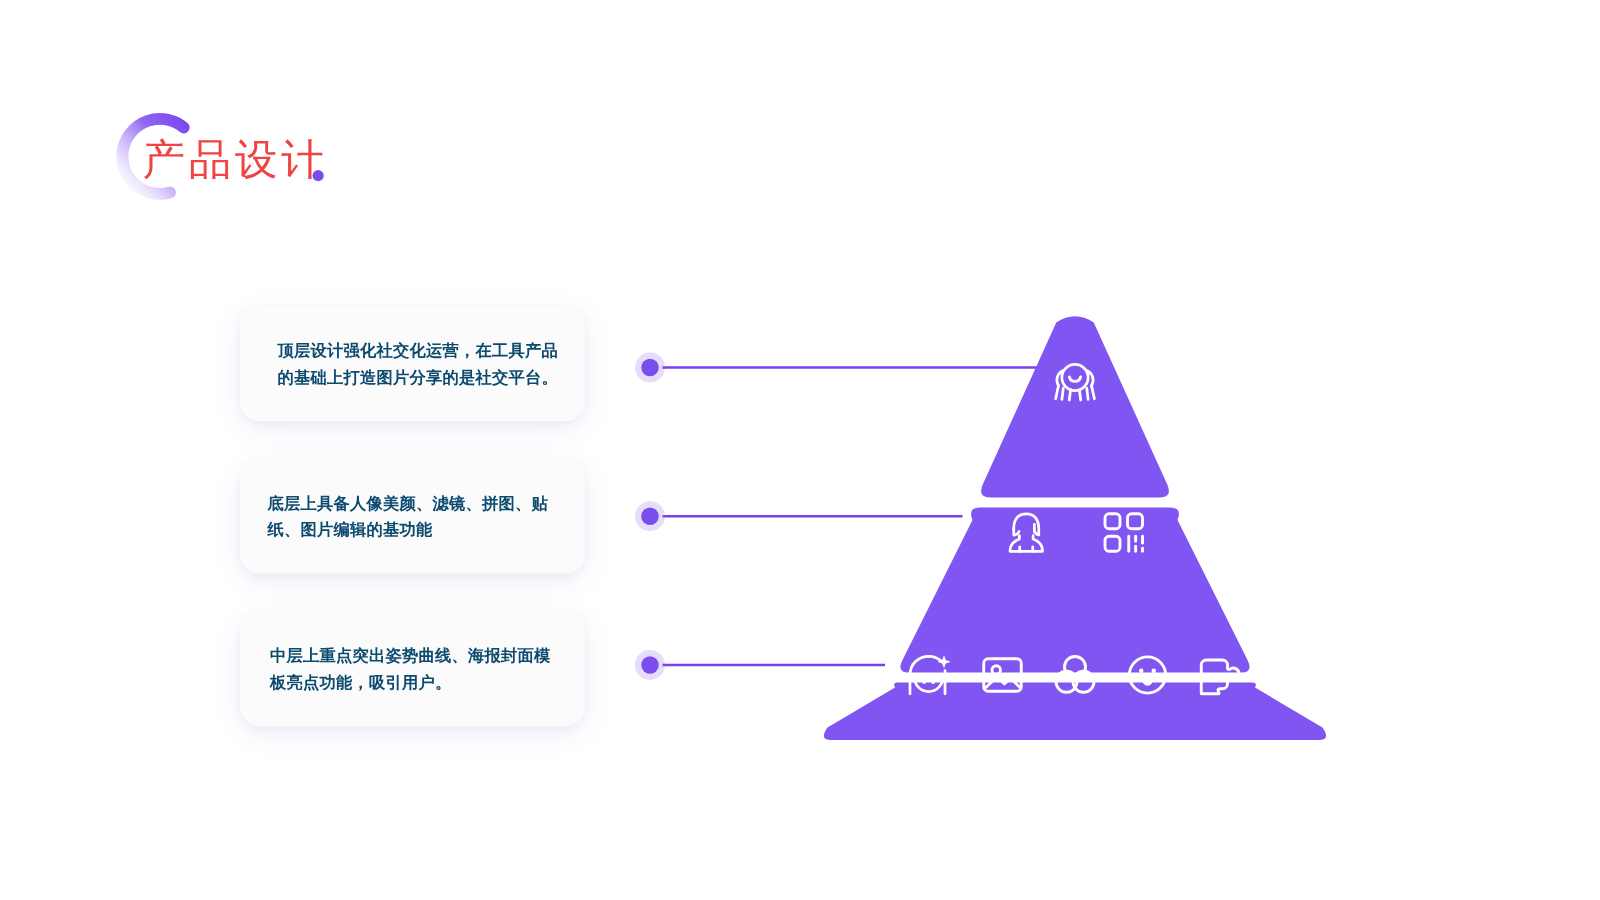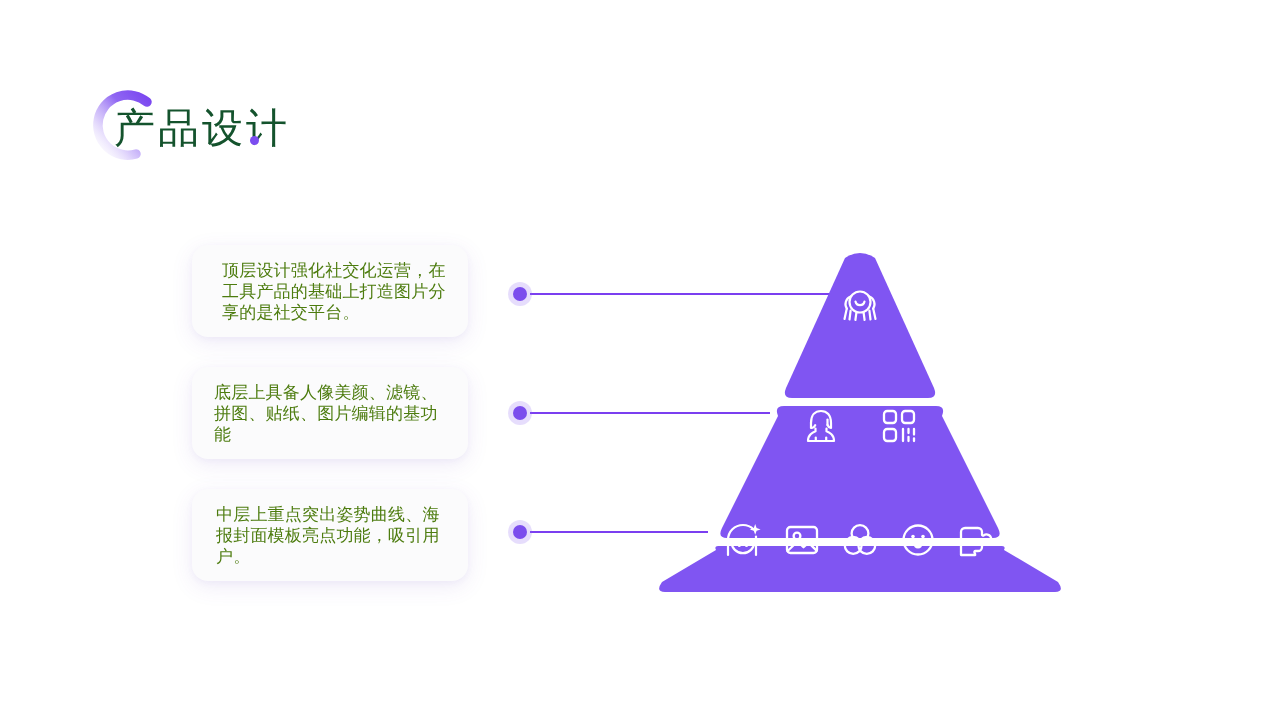--- a/index.html
+++ b/index.html
@@ -34,24 +34,24 @@
     position: absolute;
     left: 0;
     top: 0;
     width: 86px;
     height: 86px;
   }
   .header-title {
     position: absolute;
     left: 30px;
     top: 24px;
-    font-size: 41px;
+    font-size: 34px;
     line-height: 44px;
     letter-spacing: 3px;
-    color: #14532d;
+    color: #ef4444;
     font-weight: 500;
     white-space: nowrap;
   }
   .header-dot {
     position: absolute;
     left: 166px;
     top: 54px;
     width: 9px;
     height: 9px;
     border-radius: 50%;
@@ -71,27 +71,28 @@
     height: 92px;
     background: #fbfbfc;
     border-radius: 16px;
     box-shadow: 0 6px 22px rgba(104, 70, 190, 0.10),
                 0 2px 6px rgba(104, 70, 190, 0.05);
     margin-bottom: 30px;
     display: flex;
     align-items: center;
   }
   .card-text {
-    font-size: 17px;
+    font-size: 13px;
     line-height: 21px;
-    color: #4d7c0f;
+    color: #0c4a6e;
     padding: 0 16px 0 24px;
     letter-spacing: 0.2px;
     width: 100%;
     box-sizing: border-box;
+    font-weight: bold;
   }
   .card-1 .card-text { padding-left: 30px; padding-right: 10px; }
   .card-3 .card-text { padding-left: 22px; }
 
   
   .connector {
     position: absolute;
     height: 24px;
     display: flex;
     align-items: center;

